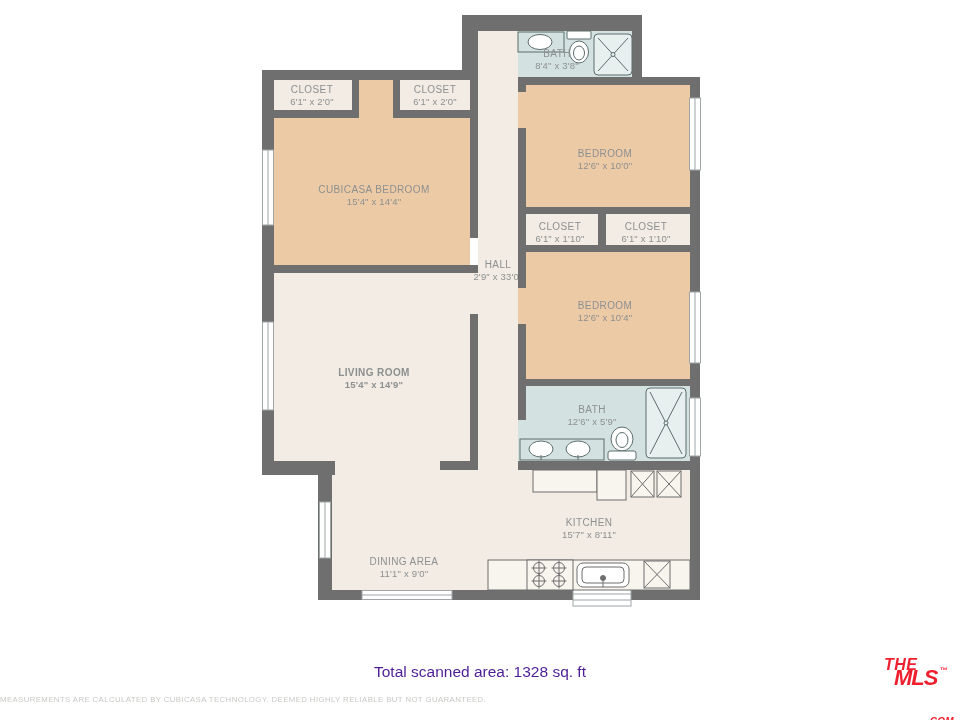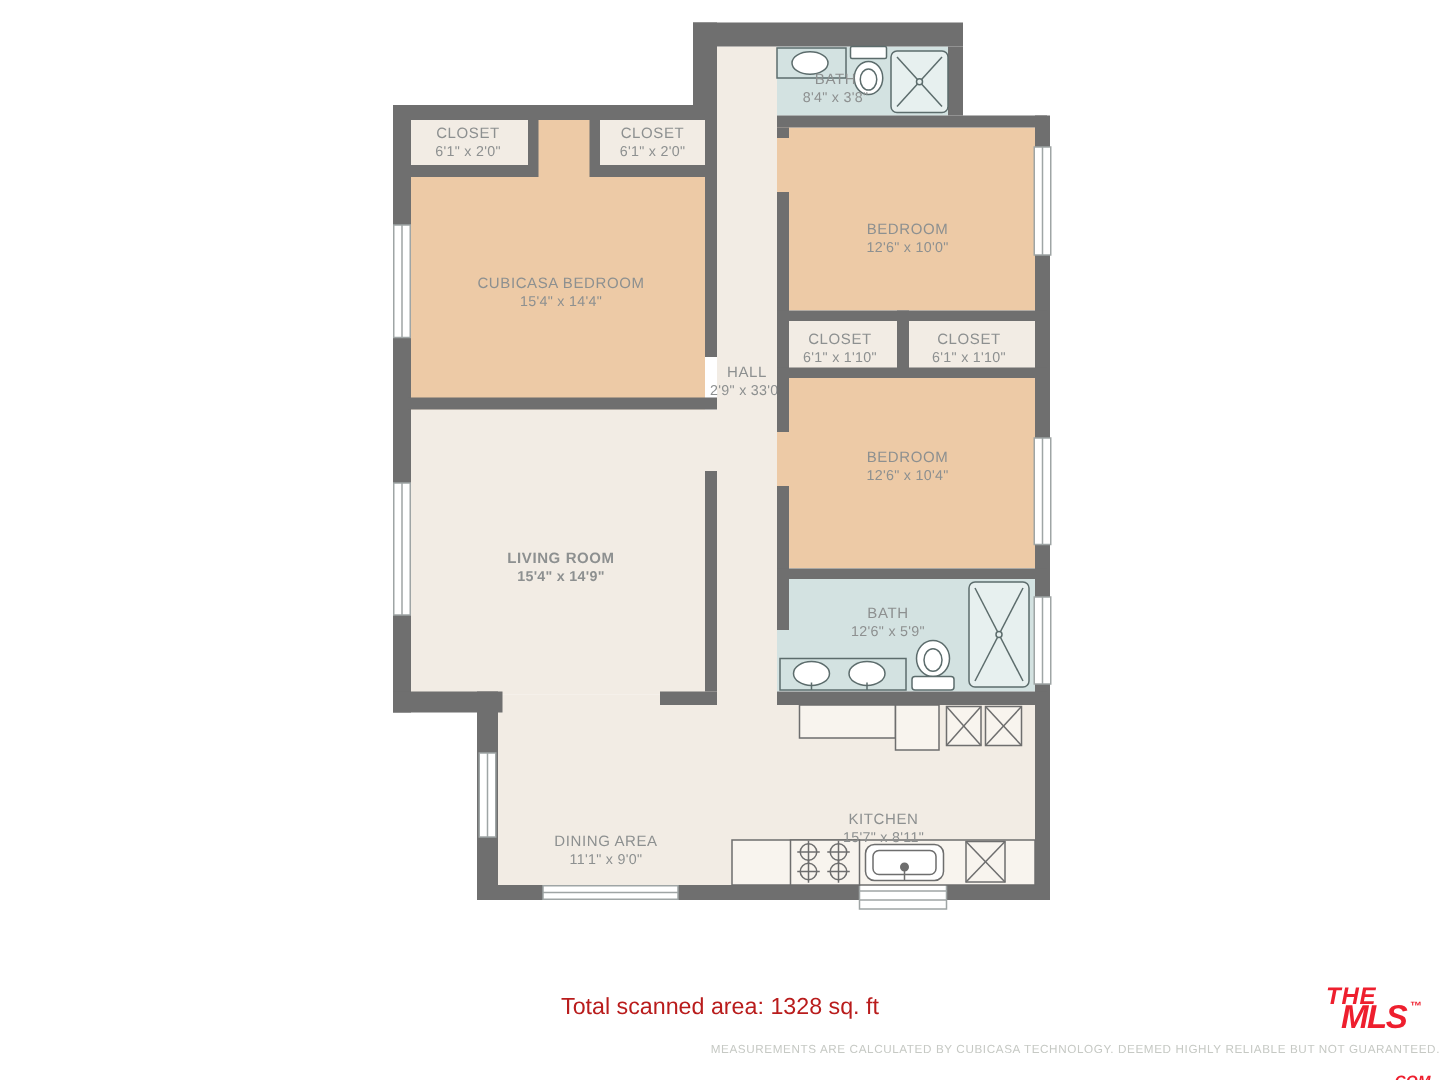--- a/index.html
+++ b/index.html
@@ -8,24 +8,24 @@
   .floor{position:absolute;z-index:1;}
   .floor-tan{background:var(--bedroom-floor,#edcaa6);}
   .floor-cream{background:var(--common-floor,#f2ece4);}
   .floor-bath{background:var(--bath-floor,#d3e2e1);}
   .wall{position:absolute;background:var(--wall,#6f6f6f);z-index:3;}
   .svg-overlay{position:absolute;left:0;top:0;z-index:4;}
   .rlabel{position:absolute;z-index:6;transform:translateX(-50%);text-align:center;
     color:var(--label-text,#8d9090);white-space:nowrap;line-height:12px;}
   .rlabel .rname{font-size:10px;letter-spacing:.4px;}
   .rlabel .rdims{font-size:9.5px;letter-spacing:.2px;}
-  .rlabel-under{z-index:2;}
+  .rlabel-under{z-index:2;margin-top:16px;}
   .footer-total{position:absolute;left:0;top:663px;width:960px;text-align:center;z-index:6;
-    font-size:15.5px;color:#b91c1c;}
-  .footer-disclaimer{position:absolute;left:0;top:695px;width:960px;text-align:right;z-index:6;
+    font-size:15.5px;color:#4c1d95;}
+  .footer-disclaimer{position:absolute;left:0;top:695px;width:960px;text-align:left;z-index:6;
     font-size:7.8px;letter-spacing:.4px;color:#c6c9c4;}
   .logo{position:absolute;left:876px;top:655px;width:80px;height:58px;z-index:6;
     color:var(--logo-red,#ee1f2e);font-weight:bold;font-style:italic;line-height:1;}
   .logo .logo-the{position:absolute;left:8px;top:2px;font-size:16px;letter-spacing:.5px;}
   .logo .logo-mls{position:absolute;left:18px;top:12px;font-size:22px;letter-spacing:-1px;}
   .logo .logo-tm{position:absolute;left:64px;top:12px;font-size:8px;font-style:normal;}
   .logo .logo-com{position:absolute;right:2px;top:44px;font-size:10px;letter-spacing:.3px;margin-top:18px;}
 </style>
 </head>
 <body>
@@ -238,21 +238,21 @@
     <div class="rdims">15'4" x 14'9"</div>
   </div>
   <div class="rlabel" style="left:592px;top:404px;">
     <div class="rname">BATH</div>
     <div class="rdims">12'6" x 5'9"</div>
   </div>
   <div class="rlabel" style="left:404px;top:517px;margin-top:39px;">
     <div class="rname">DINING AREA</div>
     <div class="rdims">11'1" x 9'0"</div>
   </div>
-  <div class="rlabel" style="left:589px;top:517px;margin-top:24px;">
+  <div class="rlabel" style="left:589px;top:517px;">
     <div class="rname">KITCHEN</div>
     <div class="rdims">15'7" x 8'11"</div>
   </div>
 
   <div class="footer-total">Total scanned area: 1328 sq. ft</div>
   <div class="footer-disclaimer">MEASUREMENTS ARE CALCULATED BY CUBICASA TECHNOLOGY. DEEMED HIGHLY RELIABLE BUT NOT GUARANTEED.</div>
 
   <div class="logo">
     <span class="logo-the">THE</span>
     <span class="logo-mls">MLS</span>

